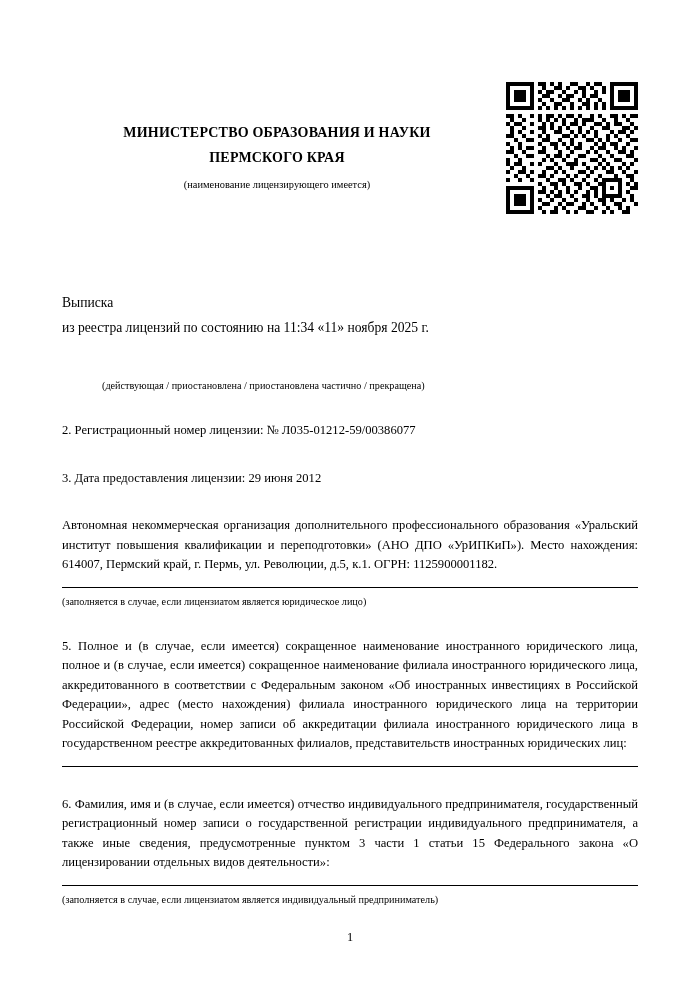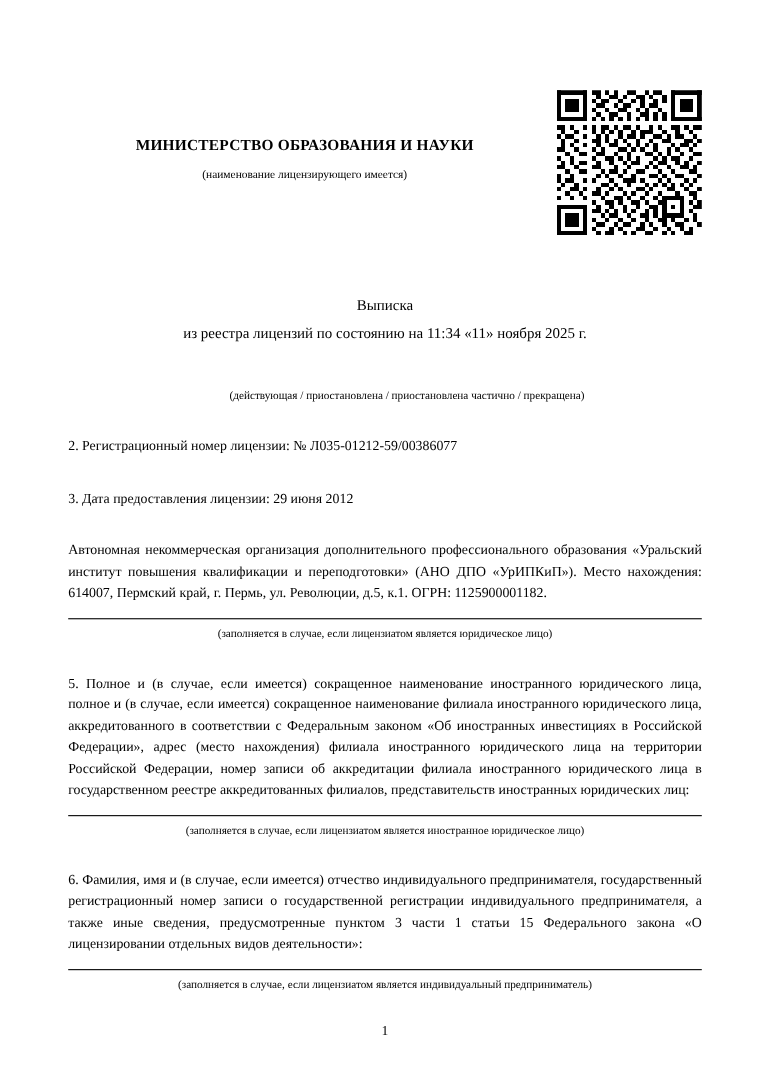--- a/index.html
+++ b/index.html
@@ -48,37 +48,36 @@
   }
   .header .sub {
     font-size: 10.4px;
     margin-top: 8px;
     line-height: 14px;
   }
 
   
   .doc-title {
     margin-top: 100px;
-    text-align: center;
     font-size: 13.6px;
     line-height: 22px;
   }
   .doc-title .t2 { margin-top: 3px; }
 
   
   .item {
     margin-top: 28px;
     font-size: 12.6px;
     line-height: 19.5px;
     text-align: justify;
   }
   .item.first { margin-top: 40px; }
   .item p { margin: 0; }
   .note {
-    text-align: center;
+    text-align: left;
     font-size: 10.2px;
     margin-top: 7px;
     line-height: 14px;
   }
   .note.left-pad { padding-left: 40px; }
   .body-text {
     margin-top: 2px;
     text-align: justify;
   }
   .rule {
@@ -436,20 +435,21 @@
         <rect x="20" y="32" width="2" height="1"></rect>
           <rect x="24" y="32" width="1" height="1"></rect>
         <rect x="26" y="32" width="1" height="1"></rect>
           <rect x="29" y="32" width="2" height="1"></rect>
       </g>
     </svg>
   </div>
 
   <div class="header">
     <div class="line">МИНИСТЕРСТВО ОБРАЗОВАНИЯ И НАУКИ</div>
+    <div class="line">ПЕРМСКОГО КРАЯ</div>
     <div class="sub">(наименование лицензирующего имеется)</div>
   </div>
 
   <div class="doc-title">
     <div class="t1">Выписка</div>
     <div class="t2">из реестра лицензий по состоянию на 11:34 «11» ноября 2025 г.</div>
   </div>
 
   <div class="item first">
     <div class="note left-pad">(действующая / приостановлена / приостановлена частично / прекращена)</div>
@@ -465,21 +465,20 @@
 
   <div class="item">
     <p class="body-text">Автономная некоммерческая организация дополнительного профессионального образования «Уральский институт повышения квалификации и переподготовки» (АНО ДПО «УрИПКиП»). Место нахождения: 614007, Пермский край, г. Пермь, ул. Революции, д.5, к.1. ОГРН: 1125900001182.</p>
     <hr class="rule">
     <div class="note">(заполняется в случае, если лицензиатом является юридическое лицо)</div>
   </div>
 
   <div class="item">
     <p>5. Полное и (в случае, если имеется) сокращенное наименование иностранного юридического лица, полное и (в случае, если имеется) сокращенное наименование филиала иностранного юридического лица, аккредитованного в соответствии с Федеральным законом «Об иностранных инвестициях в Российской Федерации», адрес (место нахождения) филиала иностранного юридического лица на территории Российской Федерации, номер записи об аккредитации филиала иностранного юридического лица в государственном реестре аккредитованных филиалов, представительств иностранных юридических лиц:</p>
     <hr class="rule">
-    <div class="note">(заполняется в случае, если лицензиатом является иностранное юридическое лицо)</div>
   </div>
 
   <div class="item">
     <p>6. Фамилия, имя и (в случае, если имеется) отчество индивидуального предпринимателя, государственный регистрационный номер записи о государственной регистрации индивидуального предпринимателя, а также иные сведения, предусмотренные пунктом 3 части 1 статьи 15 Федерального закона «О лицензировании отдельных видов деятельности»:</p>
     <hr class="rule">
     <div class="note">(заполняется в случае, если лицензиатом является индивидуальный предприниматель)</div>
   </div>
 
   <div class="page-number">1</div>
 </div>

